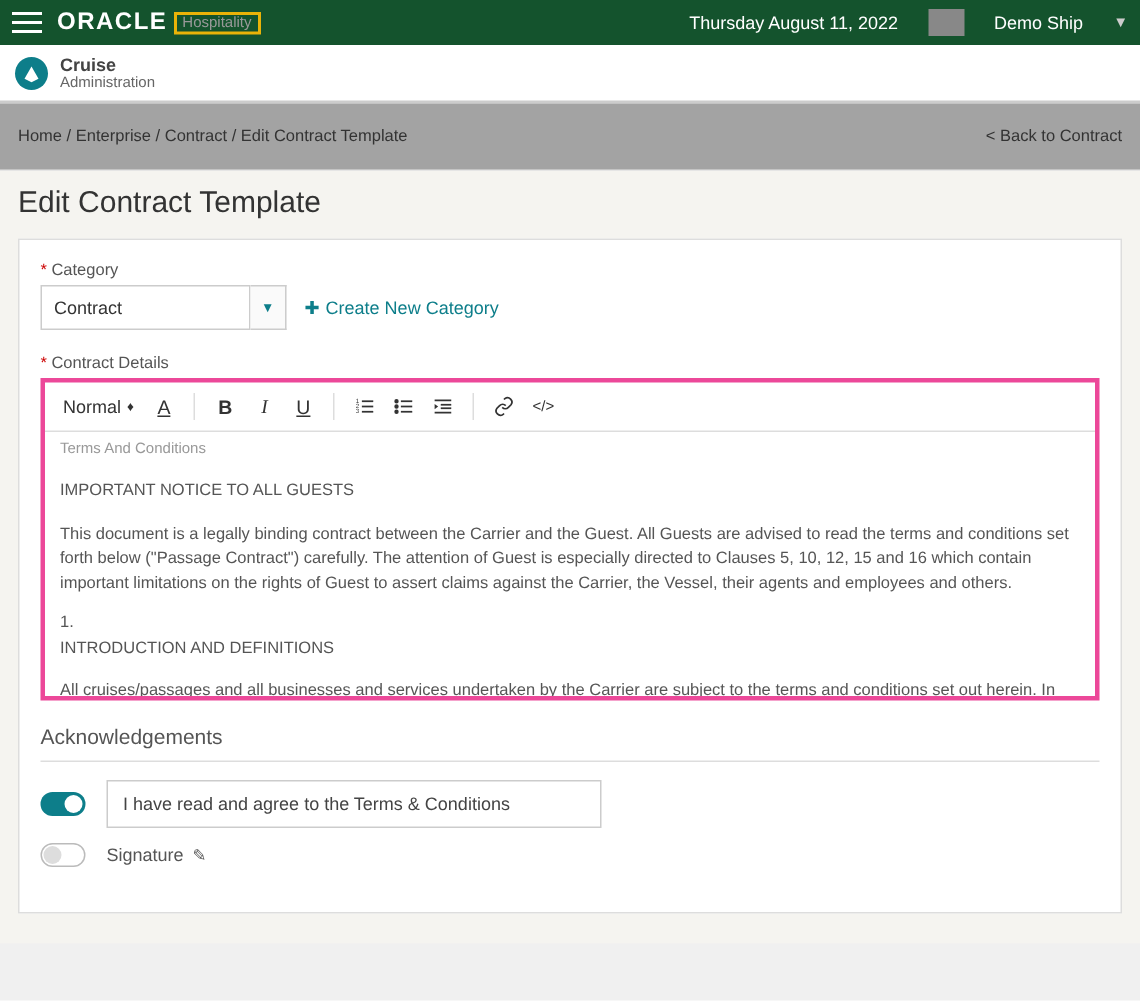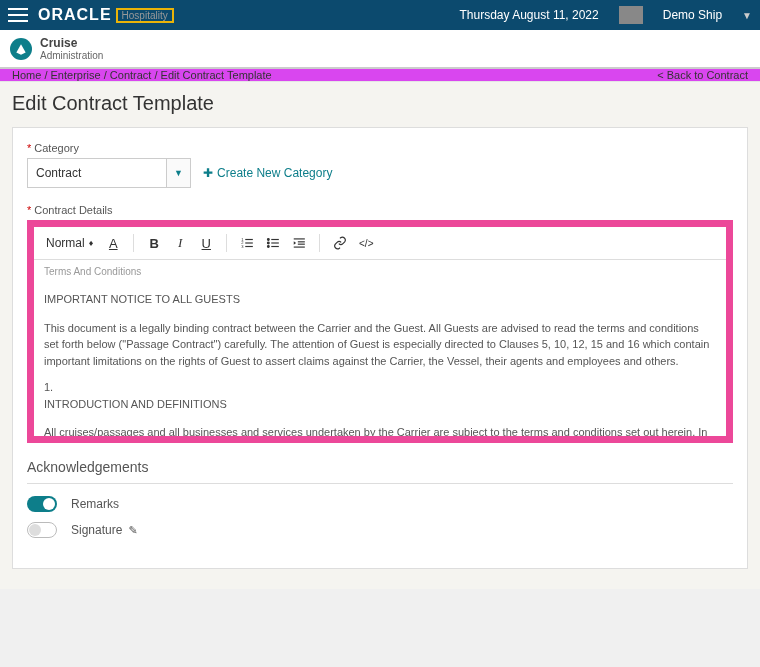--- a/index.html
+++ b/index.html
@@ -1,51 +1,51 @@
 <!DOCTYPE html>
 <html><head>
 <meta charset="utf-8">
 <style>
 * { box-sizing: border-box; margin: 0; padding: 0; }
 body { font-family: Arial, Helvetica, sans-serif; font-size: 12px; background: #f0f0f0; color: #333; }
 
-.topbar { background: #0c4a6e; color: #fff; height: 30px; display: flex; align-items: center; padding: 0 8px; }
+.topbar { background: #14532d; color: #fff; height: 30px; display: flex; align-items: center; padding: 0 8px; }
 .hamburger { width: 20px; height: 14px; display: flex; flex-direction: column; justify-content: space-between; cursor: pointer; margin-right: 10px; }
 .hamburger span { height: 2px; background: #fff; }
 .brand { font-size: 16px; font-weight: bold; letter-spacing: 1px; }
 .brand-sub { font-size: 10px; color: #999; border: 2px solid #eab308; padding: 0 4px; margin-left: 4px; }
 .topbar-right { margin-left: auto; display: flex; align-items: center; gap: 20px; }
 .avatar { width: 24px; height: 18px; background: #888; }
 .chevron-down { font-size: 10px; color: #ccc; }
 
 .subheader { background: #fff; padding: 6px 10px; display: flex; align-items: center; border-bottom: 2px solid #ccc; }
 .ship-icon { width: 22px; height: 22px; border-radius: 50%; background: #0d7e8a; display: flex; align-items: center; justify-content: center; color: #fff; font-size: 12px; margin-right: 8px; }
 .cruise-title { font-weight: bold; color: #444; font-size: 12px; }
 .cruise-sub { font-size: 10px; color: #666; }
 
-.breadcrumb-row { background: #d946ef; padding: 0 12px; display: flex; justify-content: space-between; font-size: 11px; border-bottom: 1px solid #e5e5e5; }
+.breadcrumb-row { background: #a3a3a3; padding: 16px 12px; display: flex; justify-content: space-between; font-size: 11px; border-bottom: 1px solid #e5e5e5; }
 .breadcrumb-row a { color: #333; text-decoration: none; }
 .back-link { color: #0d7e8a; }
 
 .content { background: #f5f4f0; padding: 10px 12px 20px; }
 h1 { font-size: 20px; font-weight: normal; color: #333; margin-bottom: 12px; }
 
 .form-panel { background: #fff; border: 1px solid #ddd; padding: 14px 14px 20px; }
 .field-label { font-size: 11px; color: #555; margin-bottom: 4px; display: block; }
 .req { color: #c00; margin-right: 3px; }
 .text-input { width: 360px; height: 32px; border: 1px solid #ccc; padding: 0 8px; font-size: 12px; color: #444; }
 .field-group { margin-bottom: 16px; }
 
 .category-row { display: flex; align-items: center; gap: 12px; }
 .select-wrap { display: flex; }
 .select-input { width: 140px; height: 30px; border: 1px solid #ccc; padding: 0 8px; font-size: 12px; display: flex; align-items: center; }
 .select-btn { width: 24px; height: 30px; border: 1px solid #ccc; border-left: none; background: #fafafa; display: flex; align-items: center; justify-content: center; font-size: 9px; color: #0d7e8a; }
 .link-btn { color: #0d7e8a; font-size: 12px; cursor: pointer; display: flex; align-items: center; gap: 4px; }
 
-.editor { border: 7px solid #ec4899; }
+.editor { border: 3px solid #ec4899; }
 .editor-toolbar { display: flex; align-items: center; gap: 6px; padding: 6px 8px; border-bottom: 1px solid #ddd; font-size: 12px; }
 .tb-select { display: flex; align-items: center; gap: 4px; padding: 2px 4px; font-size: 12px; }
 .tb-divider { width: 1px; height: 18px; background: #ddd; margin: 0 4px; }
 .tb-btn { width: 20px; height: 20px; display: flex; align-items: center; justify-content: center; cursor: pointer; font-size: 13px; color: #333; }
 .tb-btn.underline { text-decoration: underline; }
 .tb-btn.italic { font-style: italic; font-family: Georgia, serif; }
 .tb-btn.bold { font-weight: bold; }
 .editor-body { height: 176px; overflow-y: scroll; padding: 4px 10px 10px; font-size: 11px; color: #555; line-height: 1.5; }
 .editor-body p { margin-bottom: 10px; margin-top: 12px; }
 .editor-body .toc { color: #999; font-size: 10px; }
@@ -188,21 +188,21 @@
       </div>
     </div>
 
     <div class="ack-section">
       <div class="ack-title">Acknowledgements</div>
       <hr class="ack-divider">
       <div class="ack-row">
         <div class="toggle on">
             <div class="knob"></div>
           </div>
-        <div class="ack-label">Remarks</div>
+        <div class="ack-input">I have read and agree to the Terms &amp; Conditions</div>
       </div>
       <div class="ack-row">
         <div class="toggle off">
             <div class="knob"></div>
           </div>
         <div class="ack-label">
           <span>Signature</span>
           <span class="pencil">✎</span>
         </div>
       </div>

